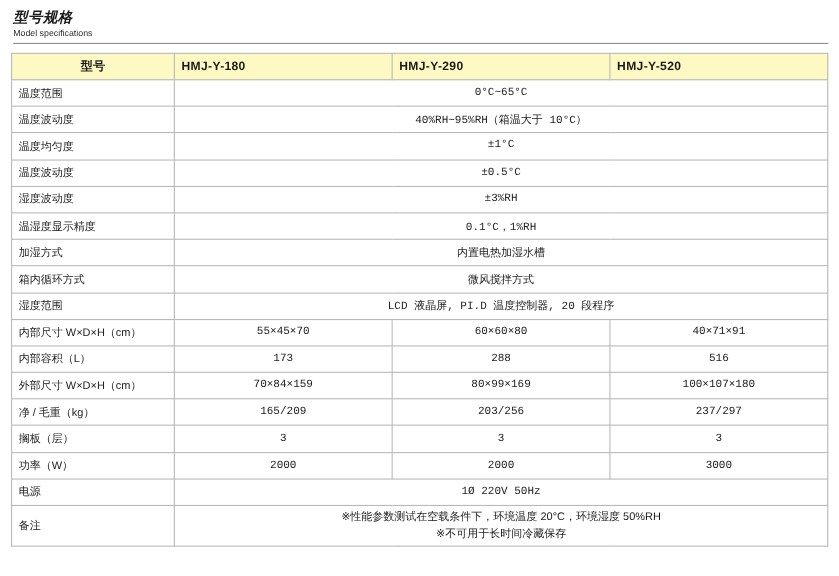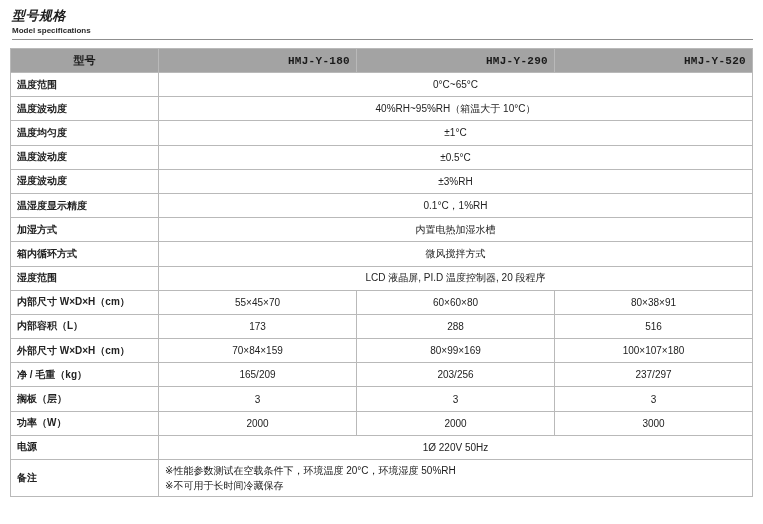--- a/index.html
+++ b/index.html
@@ -30,21 +30,20 @@
     font-style: italic;
     letter-spacing: 0.5px;
     color: #1c1c1c;
     line-height: 16px;
   }
   .title-en {
     font-size: 8px;
     color: #2b2b2b;
     line-height: 11px;
     margin-top: 1px;
-    font-weight: bold;
   }
   .title-rule {
     width: 100%;
     height: 1px;
     background: #8f8f8f;
     margin-top: 3px;
   }
   table.spec {
     border-collapse: collapse;
     width: 743px;
@@ -53,48 +52,48 @@
   }
   table.spec td, table.spec th {
     border: 1px solid #b9b9b9;
     padding: 0 6px;
     vertical-align: middle;
   }
   .col-label { width: 148px; }
   .col-v { width: 198px; }
   thead th {
     height: 23px;
-    background: #a3a3a3;
+    background: #fef9c3;
     font-size: 11px;
     font-weight: bold;
     color: #1a1a1a;
   }
   thead th.h-label {
     text-align: center;
   }
   thead th.h-model {
-    text-align: right;
+    text-align: left;
     letter-spacing: 0.3px;
-    font-family: Liberation Mono, monospace;
   }
   tbody td {
     height: 23.2px;
   }
   td.label {
     text-align: left;
     font-size: 10px;
     color: #222;
-    font-weight: bold;
   }
   td.val {
     text-align: center;
     font-size: 10px;
     color: #222;
+    font-family: Liberation Mono, monospace;
   }
   td.note {
+    text-align: center;
     font-size: 10px;
     line-height: 15px;
     padding-top: 3px;
     padding-bottom: 3px;
   }
   .note-line { display: block; }
   tr.tall td { height: 36px; }
 </style>
 </head>
 <body>
@@ -158,21 +157,21 @@
       </tr>
       <tr>
         <td class="label">湿度范围</td>
         <td class="val" colspan="3">LCD 液晶屏, PI.D 温度控制器, 20 段程序</td>
       </tr>
 
       <tr>
         <td class="label">内部尺寸 W×D×H（cm）</td>
         <td class="val">55×45×70</td>
         <td class="val">60×60×80</td>
-        <td class="val">80×38×91</td>
+        <td class="val">40×71×91</td>
       </tr>
       <tr>
         <td class="label">内部容积（L）</td>
         <td class="val">173</td>
         <td class="val">288</td>
         <td class="val">516</td>
       </tr>
       <tr>
         <td class="label">外部尺寸 W×D×H（cm）</td>
         <td class="val">70×84×159</td>

